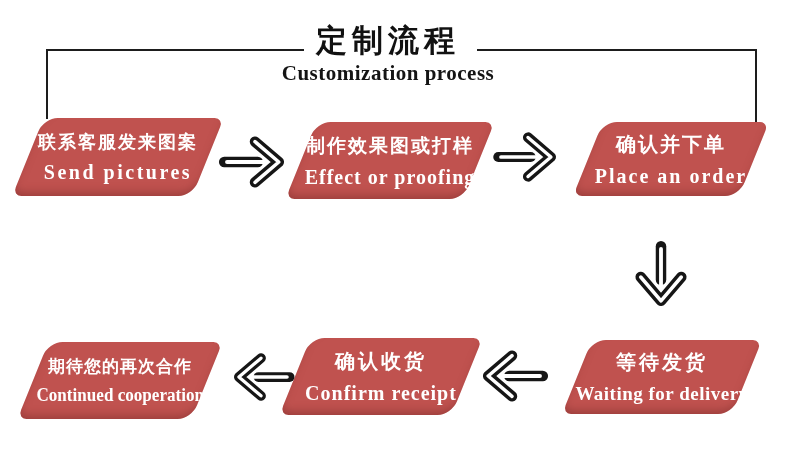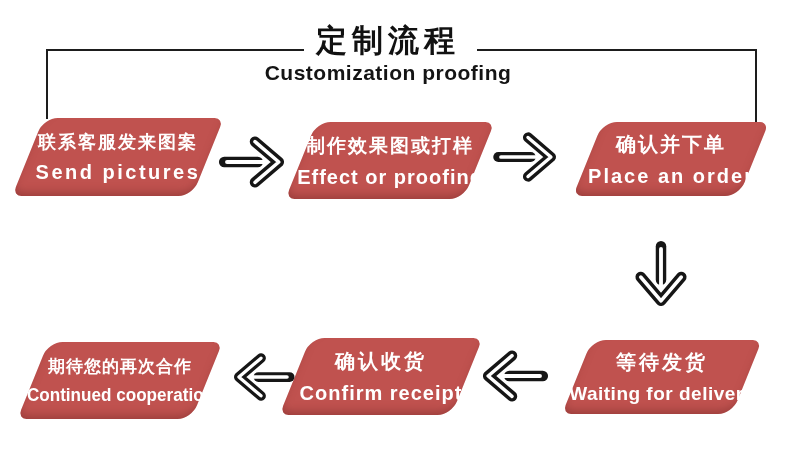--- a/index.html
+++ b/index.html
@@ -1,18 +1,18 @@
 <!DOCTYPE html>
 <html><head>
 <meta charset="utf-8">
 <style>
   html,body{margin:0;padding:0;background:#ffffff;}
   .canvas{
     position:relative;width:800px;height:463px;background:#ffffff;overflow:hidden;
-    font-family:Liberation Sans, sans-serif;
+    font-family:Liberation Serif, serif;
   }
   
   .title-block{position:absolute;left:388px;top:24px;transform:translateX(-50%);text-align:center;white-space:nowrap;}
   .title-zh{font-size:31px;font-weight:bold;letter-spacing:5px;color:#111;line-height:1.1;}
   .title-en{font-size:21px;font-weight:600;letter-spacing:0.5px;color:#141414;margin-top:3px;}
   .bracket{position:absolute;background:#1d1d1d;}
   .bh-left{left:46px;top:49px;width:258px;height:2px;}
   .bh-right{left:477px;top:49px;width:280px;height:2px;}
   .bv-left{left:46px;top:49px;width:2px;height:70px;}
   .bv-right{left:755px;top:49px;width:2px;height:74px;}
@@ -59,21 +59,21 @@
   .a-l2{left:226px;top:351px;width:70px;height:52px;transform:rotate(180deg);}
   .arrow svg{width:100%;height:100%;display:block;}
 </style>
 </head>
 <body>
 
 <div class="canvas">
 
   <div class="title-block">
     <div class="title-zh">定制流程</div>
-    <div class="title-en">Customization proofing</div>
+    <div class="title-en">Customization process</div>
   </div>
   <div class="bracket bh-left"></div>
   <div class="bracket bh-right"></div>
   <div class="bracket bv-left"></div>
   <div class="bracket bv-right"></div>
 
   <div class="step s1">
     <div class="step-inner">
       <span class="zh">联系客服发来图案</span>
       <span class="en">Send pictures</span>

